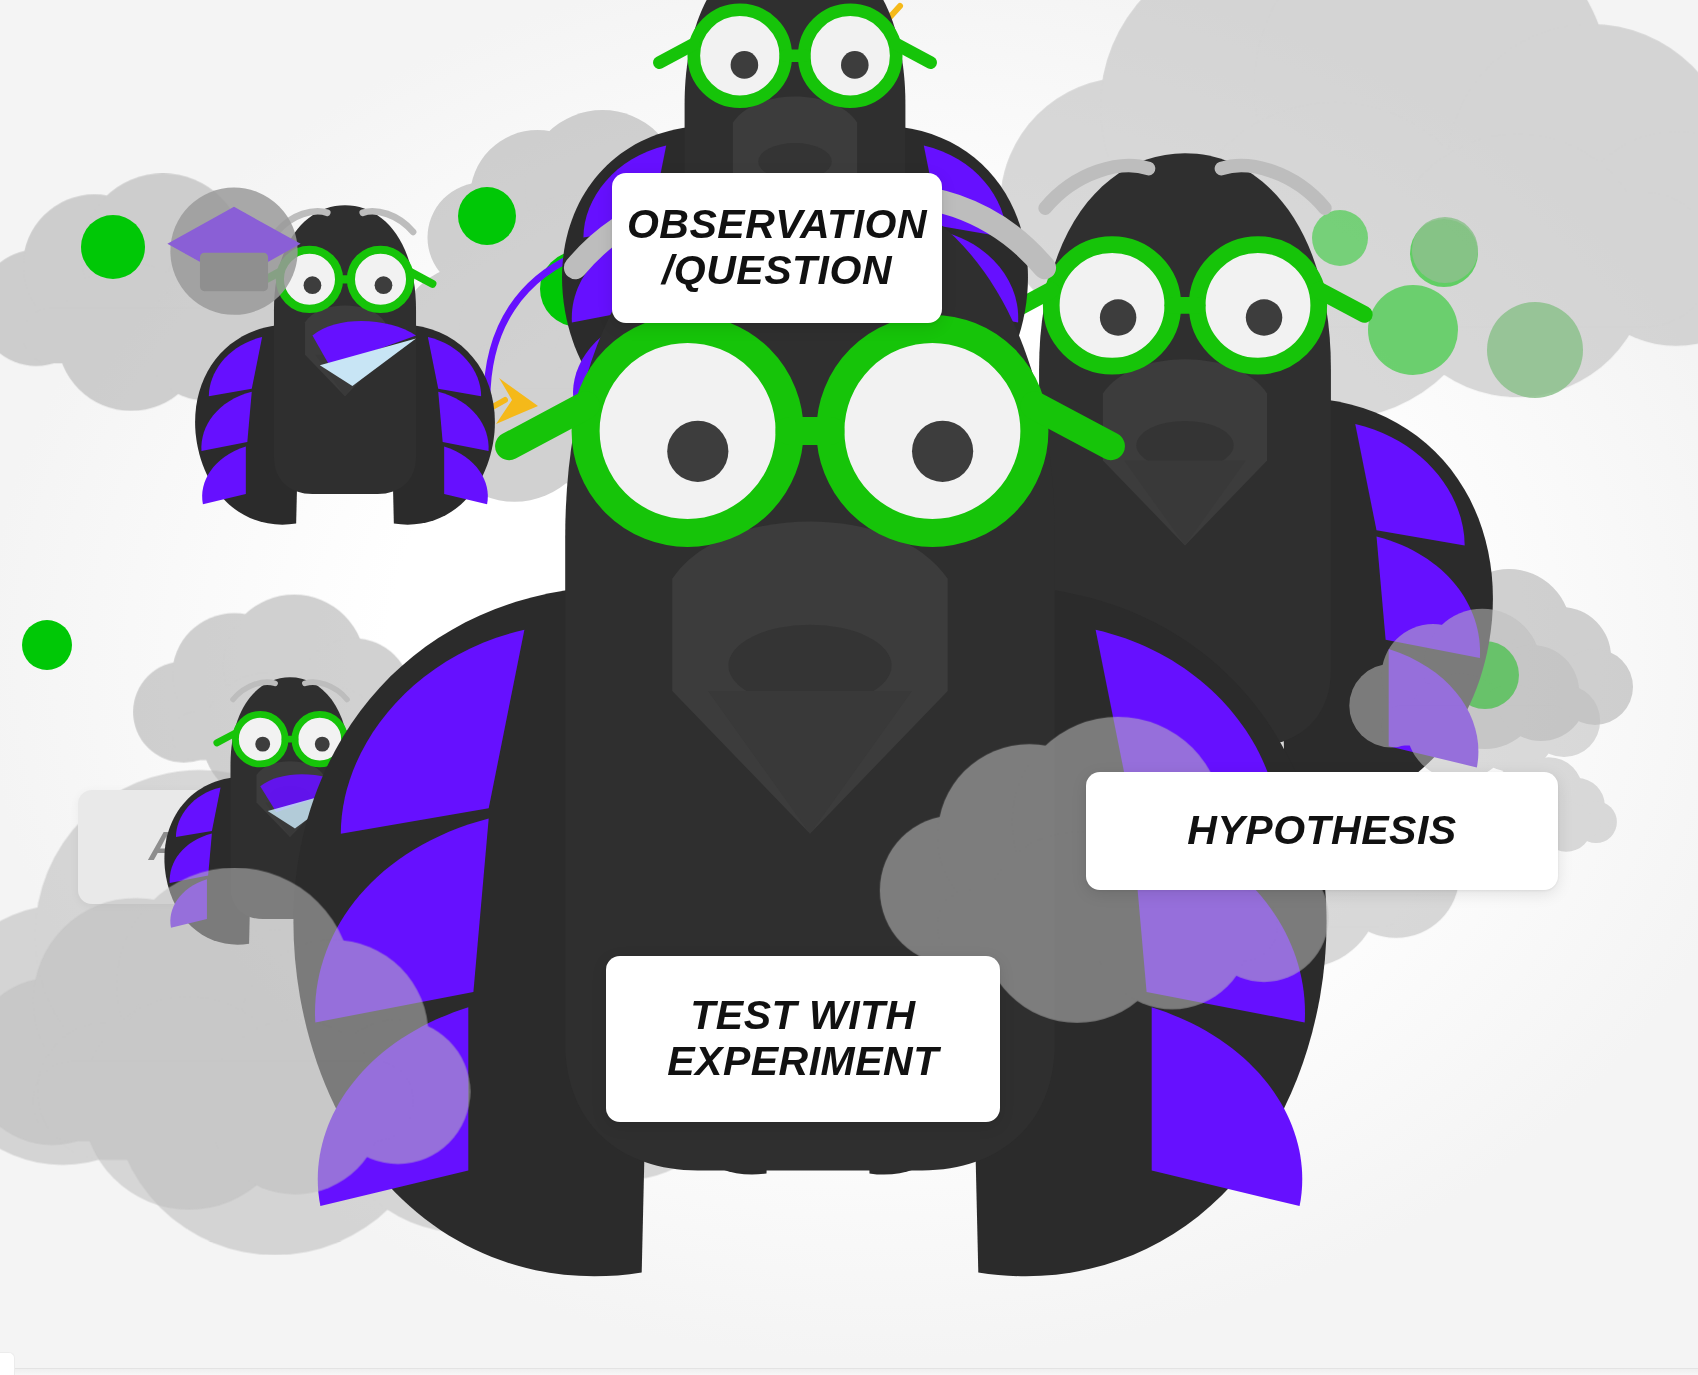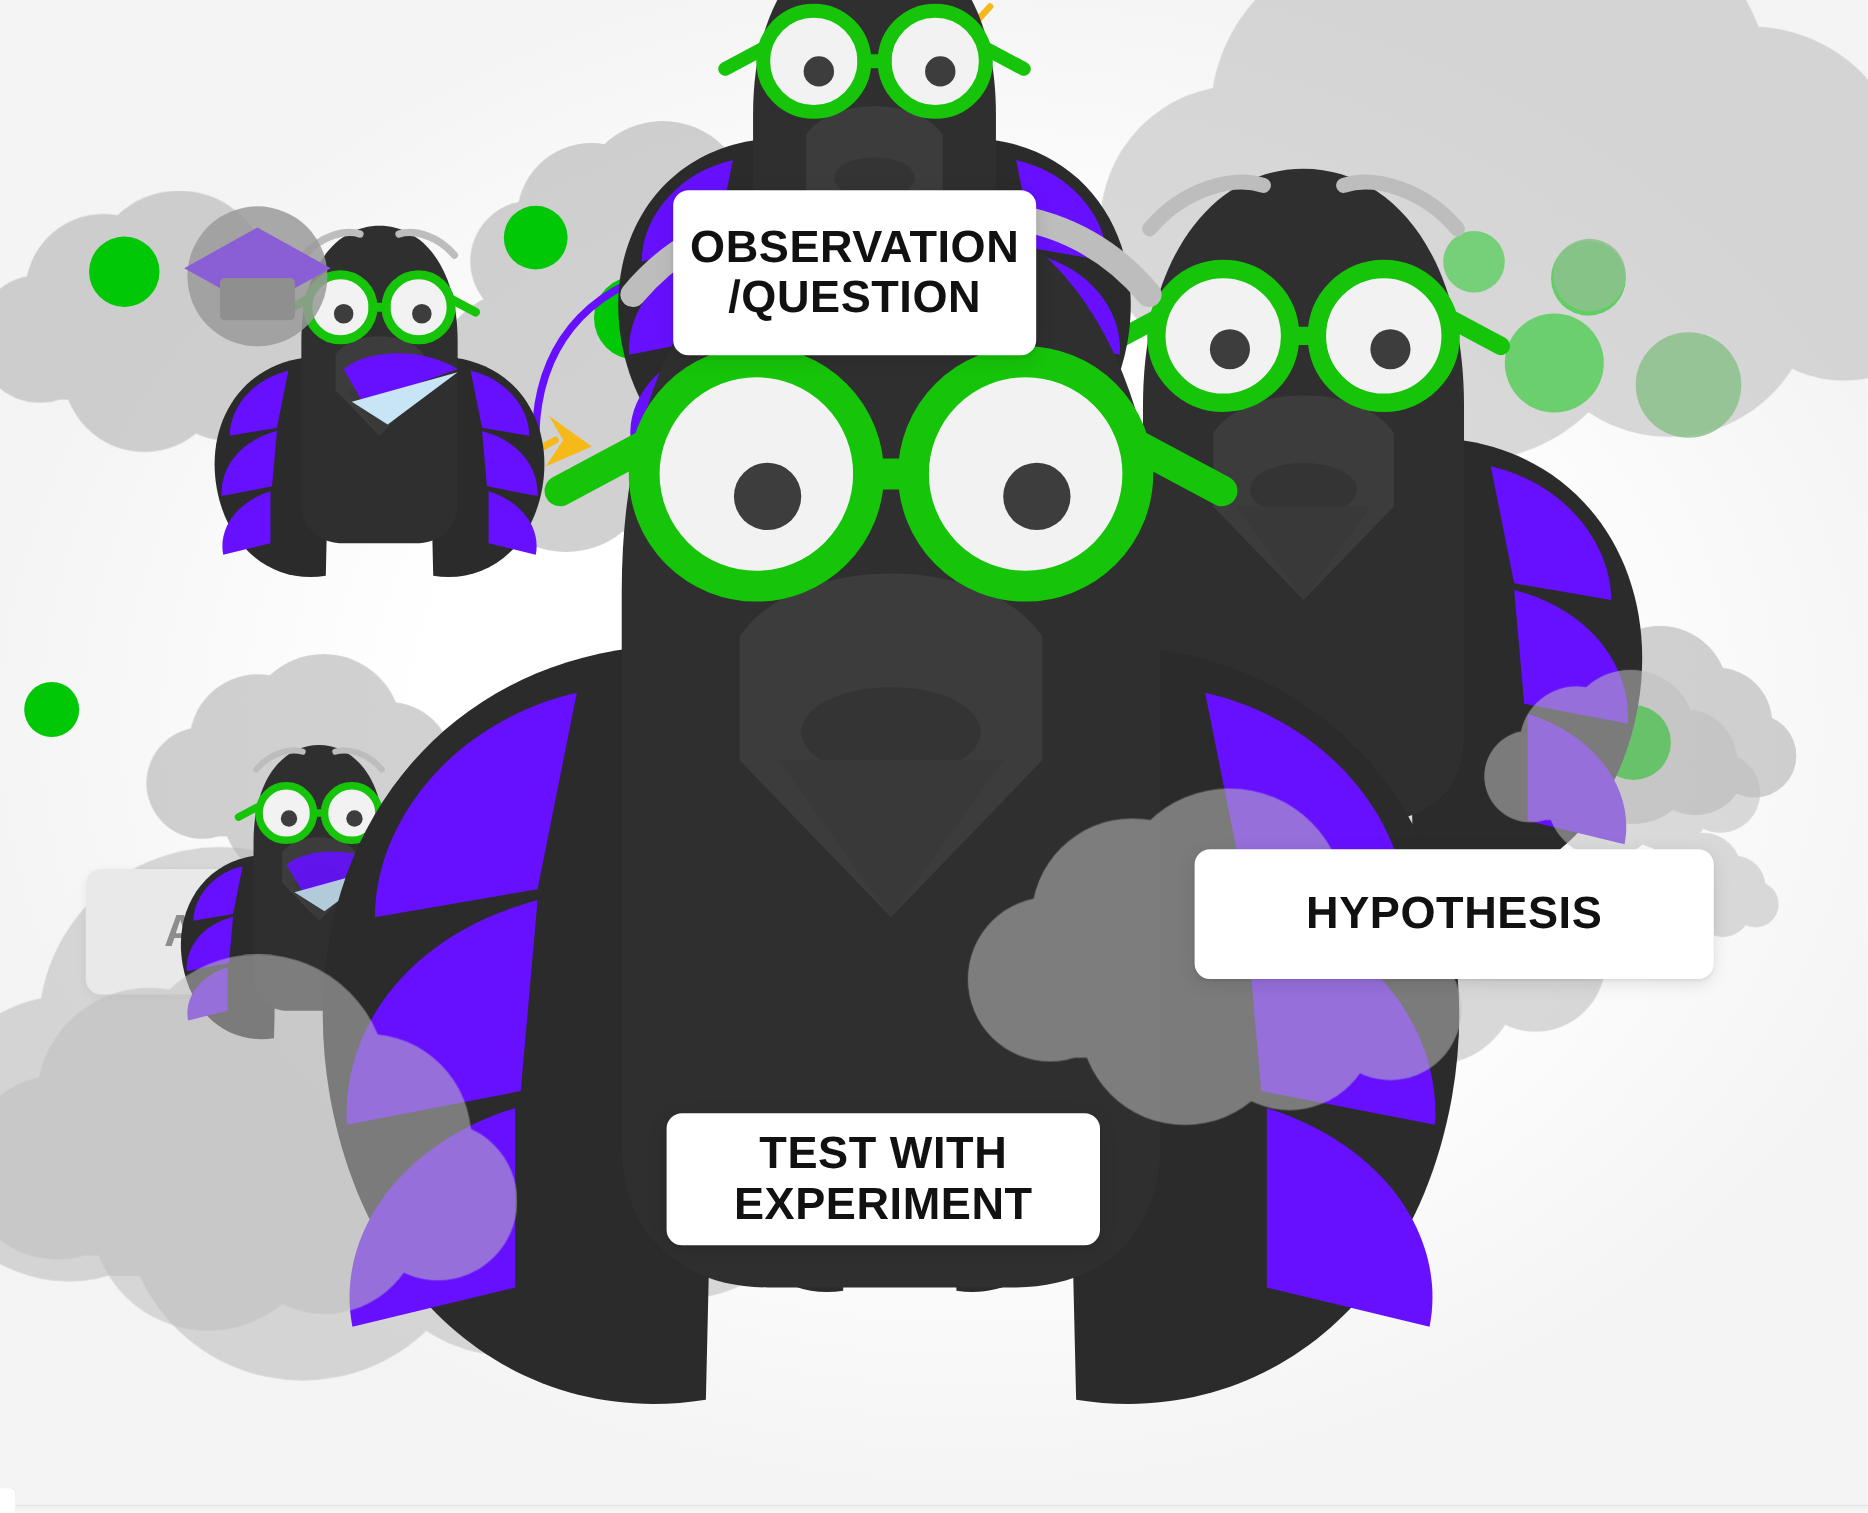--- a/index.html
+++ b/index.html
@@ -5,20 +5,21 @@
   html,body{margin:0;padding:0;background:#ffffff;}
   body{
     font-family:"Liberation Sans", sans-serif;
     width:1698px;height:1375px;overflow:hidden;position:relative;
   }
   #stage{
     position:absolute;inset:0;
     background:
       radial-gradient(ellipse 900px 700px at 52% 48%, #ffffff 0%, #ffffff 55%, #f4f4f4 100%);
     overflow:hidden;
+    font-style:italic;
   }
   svg.full{position:absolute;left:0;top:0;width:1698px;height:1375px;overflow:visible;}
 
   
   .card{
     position:absolute;
     background:#ffffff;
     border-radius:14px;
     box-shadow:0 4px 16px rgba(0,0,0,.10), 0 1px 3px rgba(0,0,0,.07);
     display:flex;align-items:center;justify-content:center;
@@ -33,21 +34,21 @@
     background:#e9e9e9;
     color:#8d8d8d;
     box-shadow:0 2px 10px rgba(0,0,0,.05);
   }
   .card .txt{white-space:pre-line;}
 
   #card-observation{left:612px;top:173px;width:330px;height:150px;font-size:41px;z-index:12;}
   #card-report     {left:160px;top:404px;width:330px;height:152px;font-size:41px;z-index:12;}
   #card-analyse    {left:78px;top:790px;width:338px;height:114px;font-size:41px;z-index:6;}
   #card-hypothesis {left:1086px;top:772px;width:472px;height:118px;font-size:41px;z-index:12;}
-  #card-test       {left:606px;top:1012px;width:394px;height:120px;font-size:41px;z-index:12;}
+  #card-test       {left:606px;top:956px;width:394px;height:166px;font-size:41px;z-index:12;}
 
   
   #bottom-edge{
     position:absolute;left:0;bottom:0;width:1698px;height:6px;
     background:linear-gradient(#efefef,#f7f7f7);
     border-top:1px solid #e3e3e3;
     z-index:60;
   }
   #bottom-left-corner{
     position:absolute;left:0;bottom:0;width:14px;height:22px;

